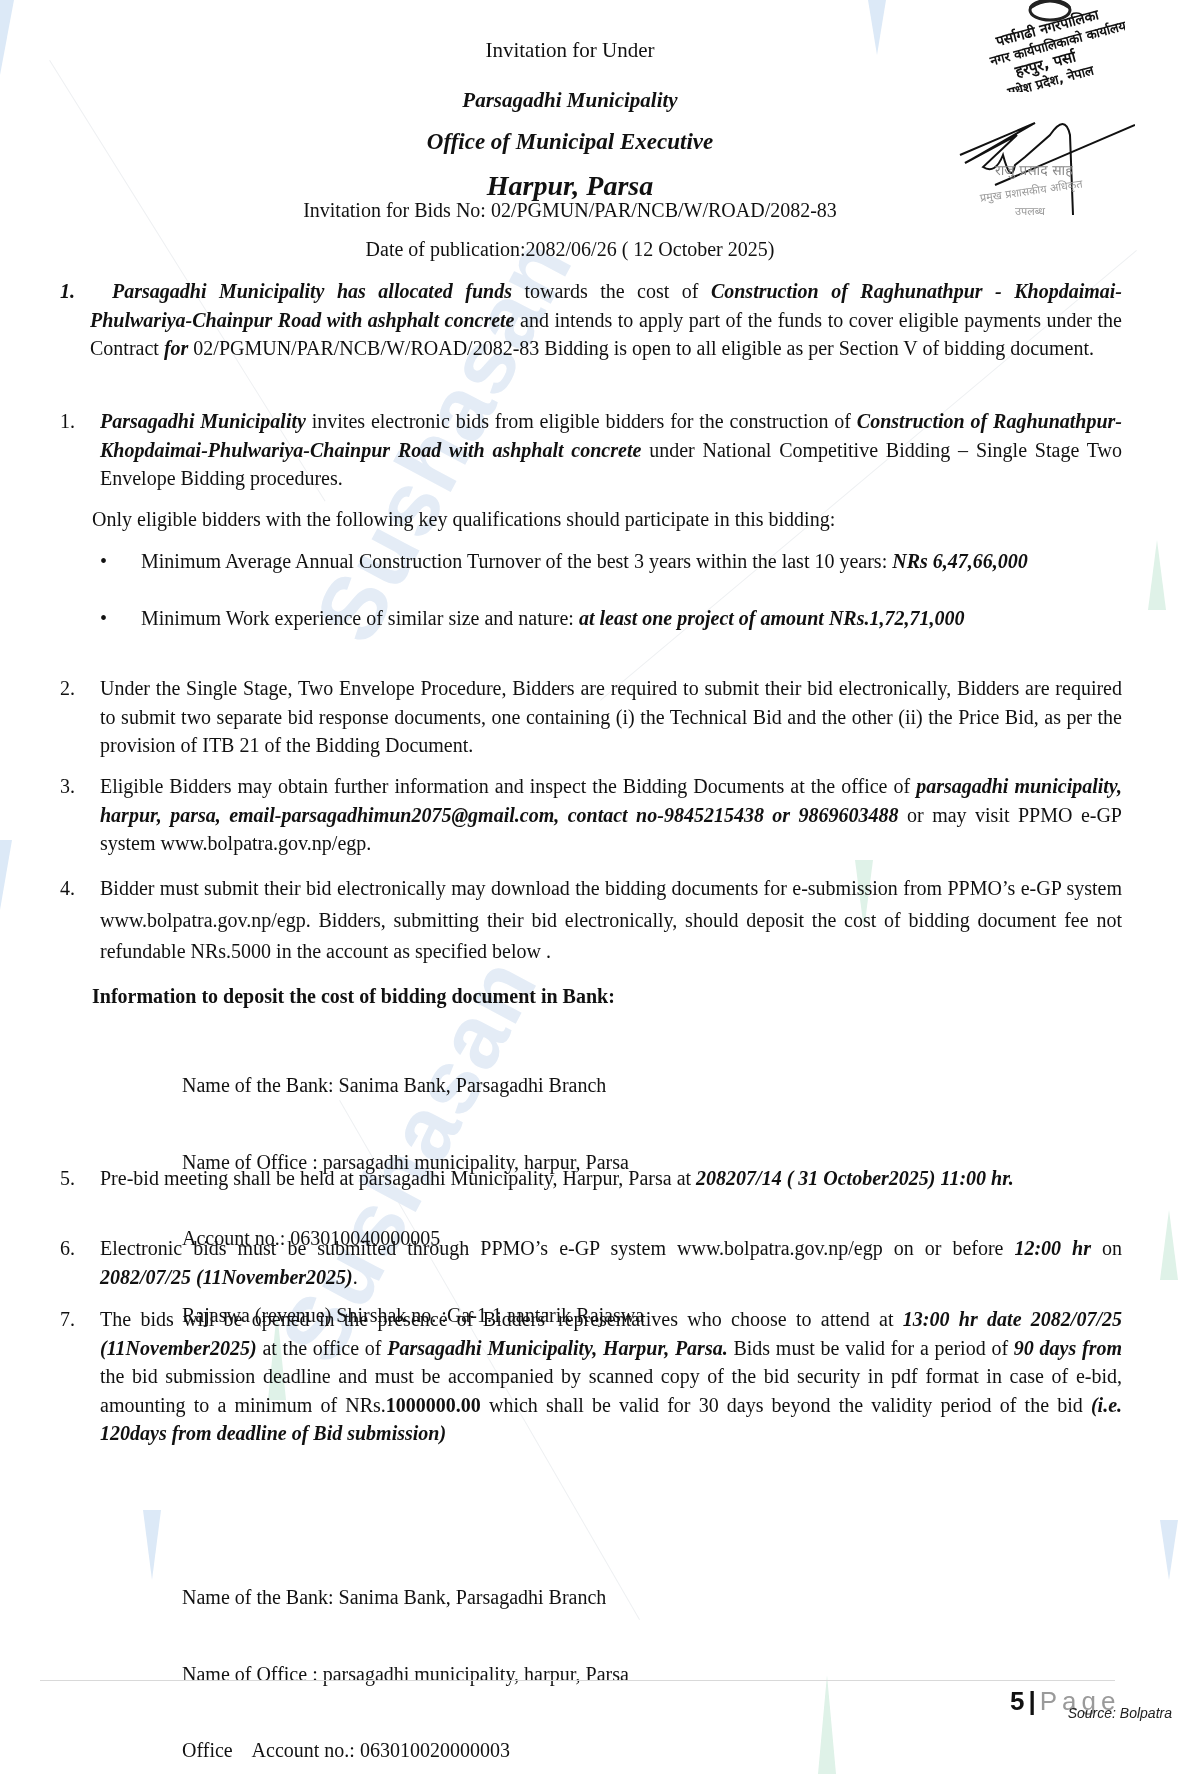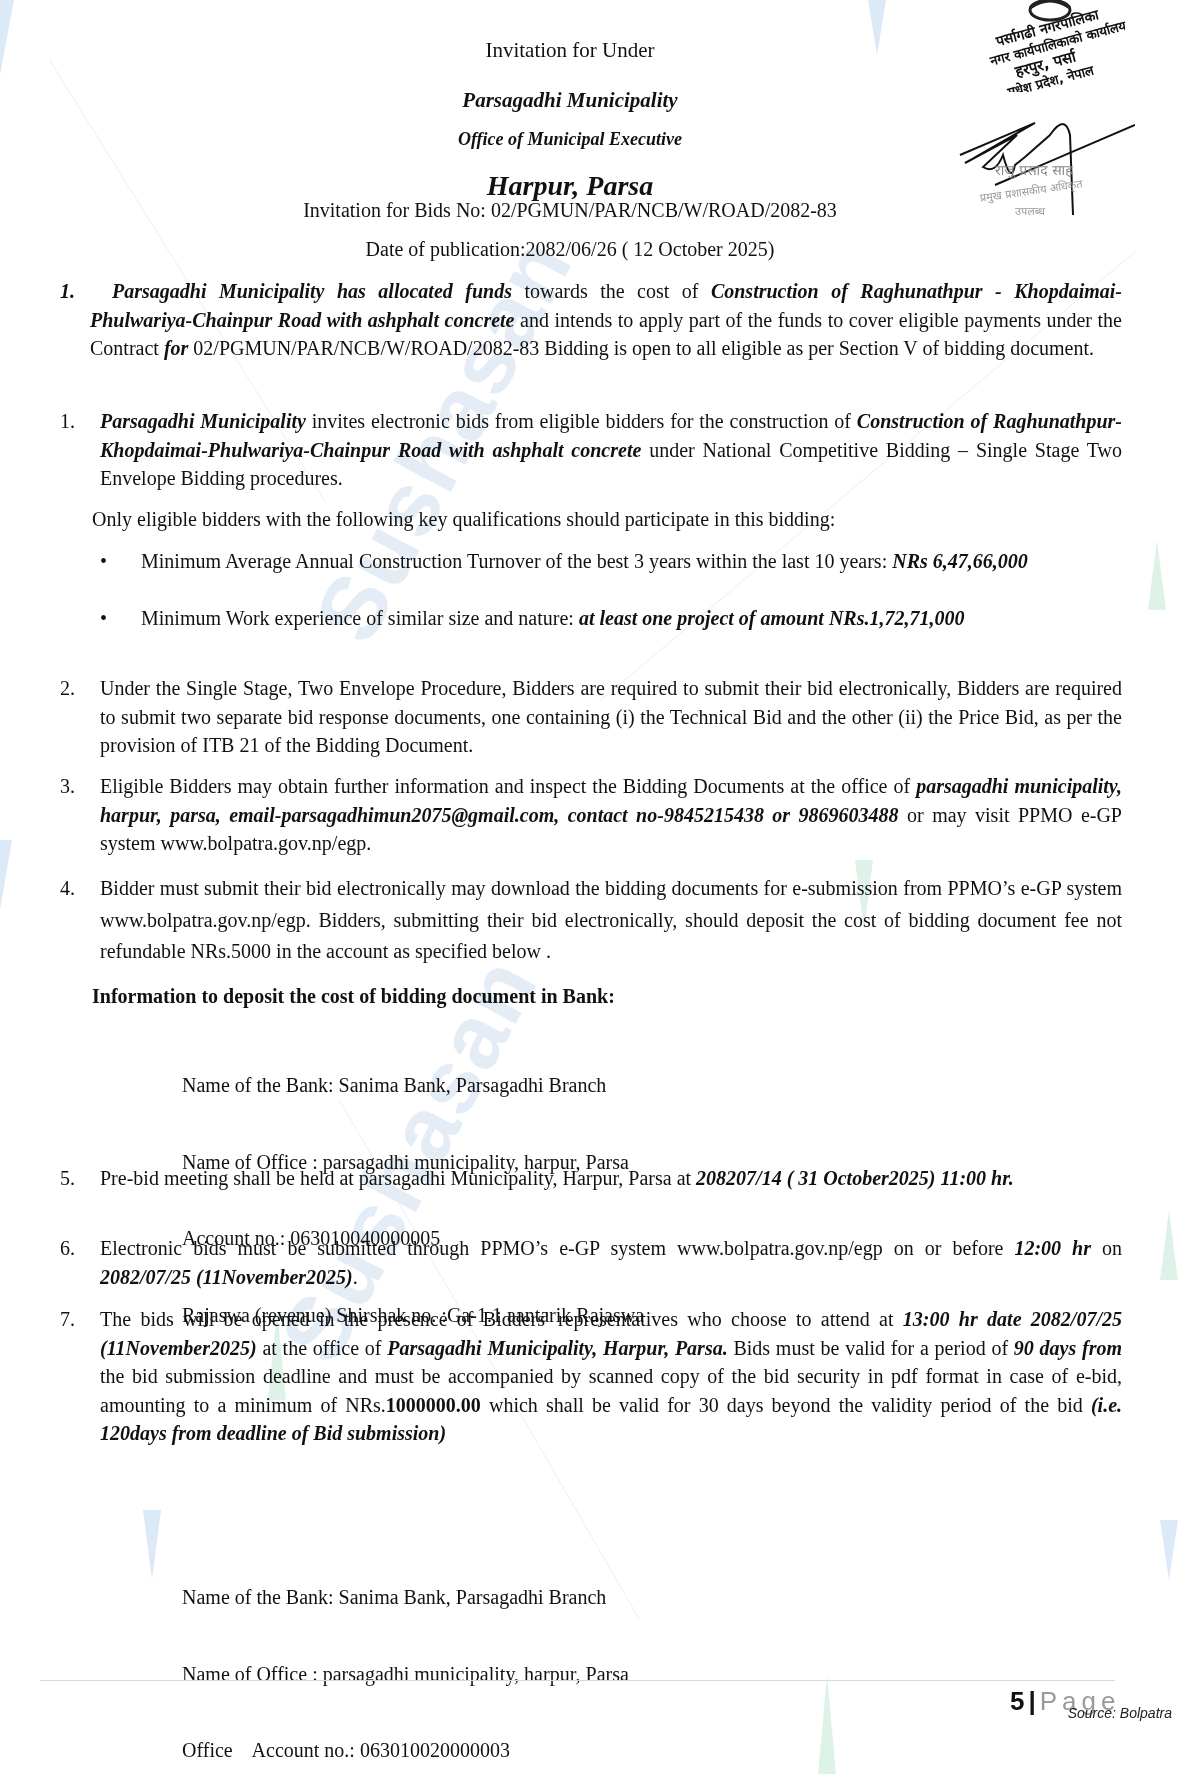--- a/index.html
+++ b/index.html
@@ -12,21 +12,21 @@
   .wm-tri { width: 0; height: 0; border-left: 9px solid transparent; border-right: 9px solid transparent; }
   .wm-blue { border-top: 70px solid #dce9f7; }
   .wm-green { border-top: 70px solid #dff2e8; }
   .wm-line { position: absolute; height: 1px; background: #eef0f2; transform-origin: 0 0; }
   .wm-text { position: absolute; color: #e4ecf6; font-family: "Liberation Sans", sans-serif; font-weight: bold; font-size: 90px; transform: rotate(-62deg); transform-origin: 0 0; letter-spacing: 2px; }
 
   .page { position: absolute; left: 0; top: 0; width: 1181px; height: 1774px; }
   .center { text-align: center; }
   .title { position: absolute; left: 0; width: 1140px; top: 38px; font-size: 21px; }
   .h-muni { position: absolute; left: 0; width: 1140px; top: 88px; font-size: 21px; font-style: italic; font-weight: bold; }
-  .h-office { position: absolute; left: 0; width: 1140px; top: 129px; font-size: 18px; font-style: italic; font-weight: bold; }
+  .h-office { position: absolute; left: 0; width: 1140px; top: 129px; font-size: 23px; font-style: italic; font-weight: bold; }
   .h-place { position: absolute; left: 0; width: 1140px; top: 170px; font-size: 28px; font-style: italic; font-weight: bold; }
   .h-ifb { position: absolute; left: 0; width: 1140px; top: 199px; font-size: 20px; }
   .h-date { position: absolute; left: 0; width: 1140px; top: 238px; font-size: 20px; }
 
   .stamp { position: absolute; left: 975px; top: 0px; width: 150px; height: 92px; }
   .sign { position: absolute; left: 955px; top: 115px; width: 180px; height: 120px; }
 
   .item { position: absolute; left: 60px; width: 1062px; font-size: 20px; line-height: 28.5px; text-align: justify; }
   .num { position: absolute; left: 0; top: 0; width: 30px; }
   .body-text { margin-left: 40px; }

